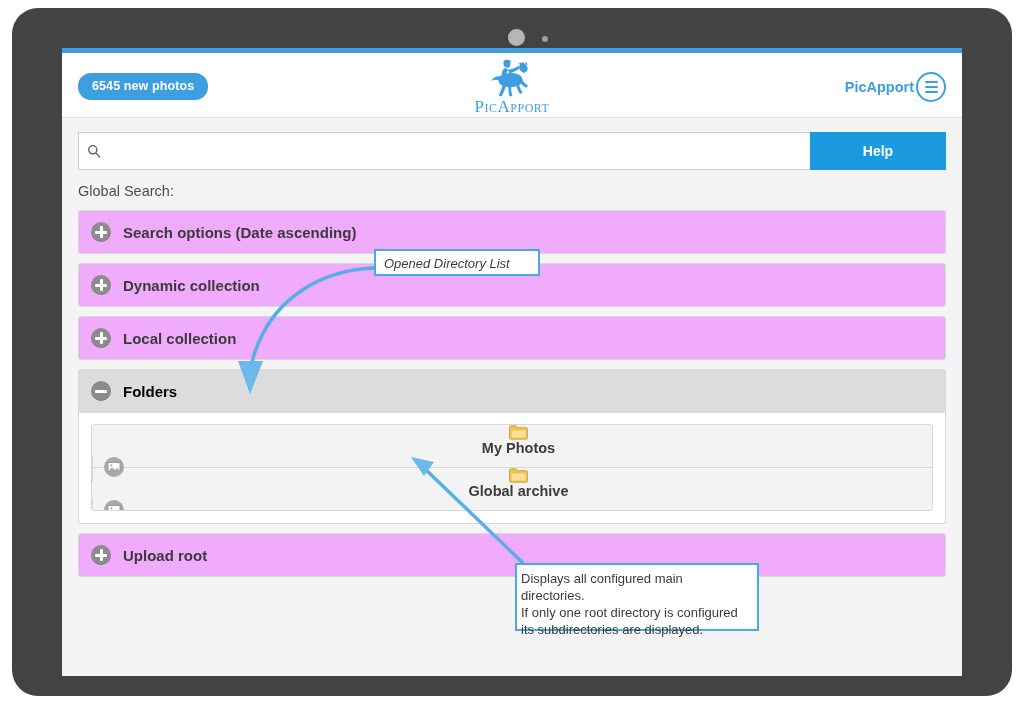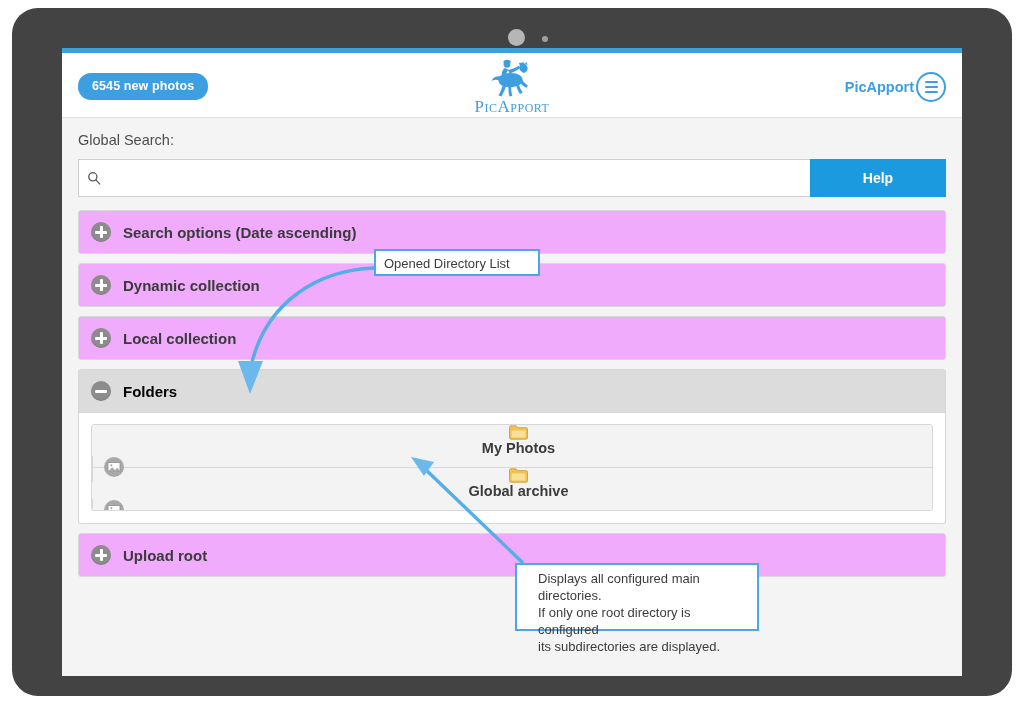--- a/index.html
+++ b/index.html
@@ -285,31 +285,32 @@
     height: 704px;
     pointer-events: none;
   }
   .callout {
     position: absolute;
     background: #ffffff;
     border: 2px solid #4aa8e8;
     color: #3c3c3c;
     font-size: 13px;
     line-height: 17px;
-    padding: 5px 9px 6px 21px;
+    padding: 5px 9px 6px 4px;
     box-sizing: border-box;
   }
   #callout-directory-list {
     left: 374px;
     top: 249px;
     width: 166px;
     height: 27px;
     padding: 3px 8px;
     font-size: 13px;
     line-height: 20px;
+    font-style: italic;
   }
   #callout-directories-info {
     left: 515px;
     top: 563px;
     width: 244px;
     height: 68px;
   }
 </style>
 </head>
 <body>
@@ -362,35 +363,35 @@
       <span id="menu-label">PicApport</span>
       <span id="menu-icon-btn">
         <i></i>
         <i></i>
         <i></i>
       </span>
     </div>
   </div>
 
   <div id="app-body">
-
-    <div id="global-search-label">Global Search:</div>
 
     <div id="search-row">
       <div id="search-input-wrap">
         <span id="search-icon">
           <svg width="14" height="14" viewBox="0 0 14 14" aria-hidden="true">
             <circle cx="5.8" cy="5.8" r="4.1" fill="none" stroke="#5a5a5a" stroke-width="1.3"></circle>
             <line x1="8.9" y1="8.9" x2="13" y2="13.4" stroke="#5a5a5a" stroke-width="1.3"></line>
           </svg>
         </span>
         <input id="search-input" type="text" value="" placeholder="" style="">
       </div>
       <button id="help-button">Help</button>
     </div>
+
+    <div id="global-search-label">Global Search:</div>
 
     <div class="acc-row">
       <span class="pm-icon"></span>
       <span class="acc-label">Search options (Date ascending)</span>
     </div>
 
     <div class="acc-row">
       <span class="pm-icon"></span>
       <span class="acc-label">Dynamic collection</span>
     </div>

